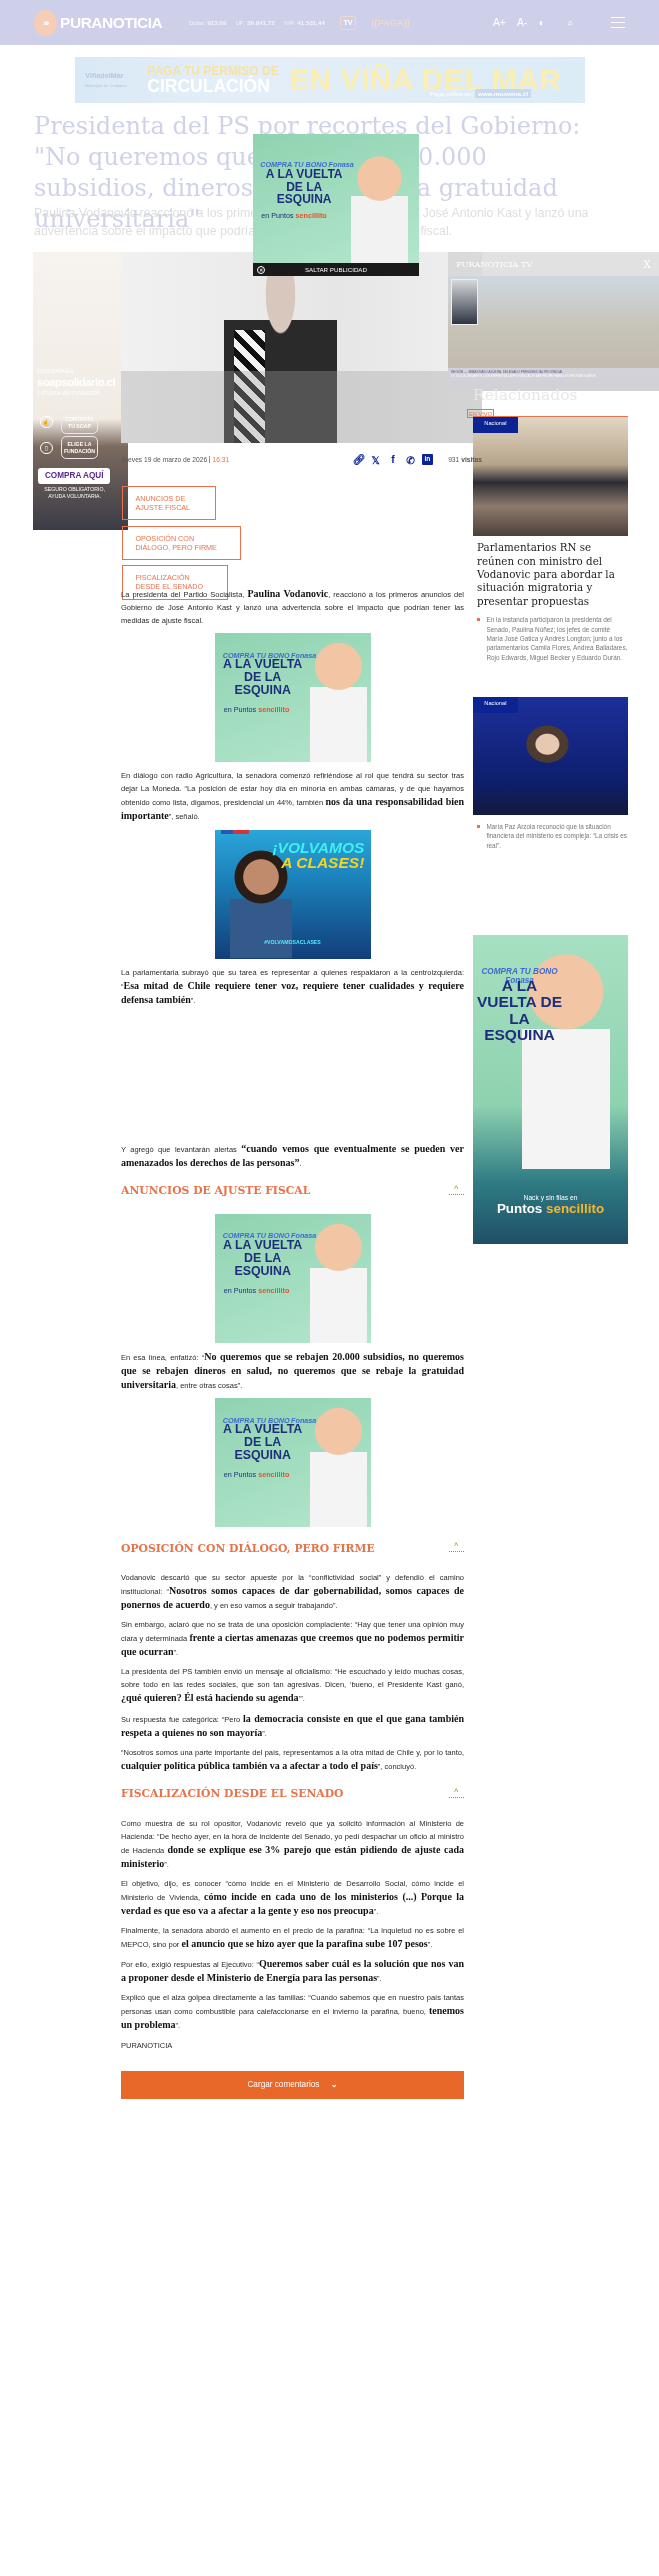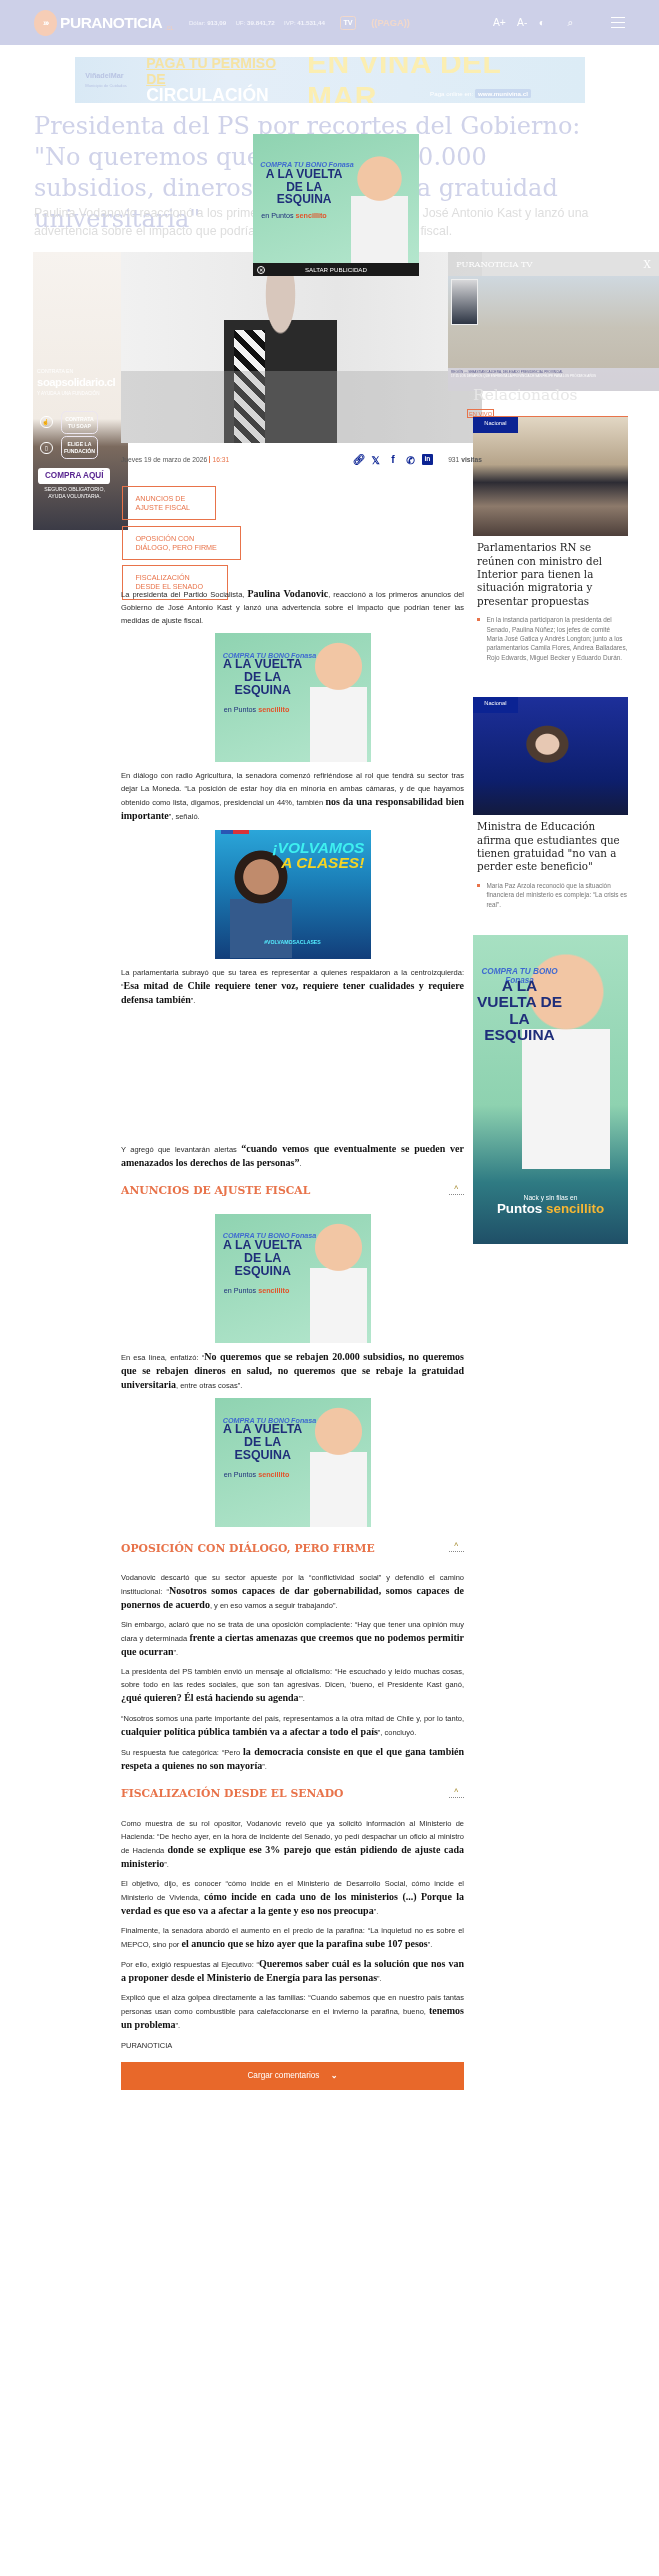--- a/index.html
+++ b/index.html
@@ -17,21 +17,21 @@
   .hdr-btn { margin-left: 15.5px; border: 1px solid #f1d8cb; border-radius: 2.6px; color: #fff; font-weight: bold; font-size: 7.2px; padding: 1.5px 2.1px; }
   .hdr-radio { margin-left: 15.5px; color: #fff; font-size: 6.2px; font-weight: bold; }
   .hdr-radio span { color: #f1d8cb; font-size: 9.3px; }
   .hdr-tools { margin-left: auto; display: flex; gap: 11.3px; align-items: center; color: #fff; font-size: 10.3px; }
   .hdr-menu { width: 14.4px; display:flex; flex-direction:column; gap:3.6px; margin-left: 26px; }
   .hdr-menu i { display:block; height:1px; background:#fff; }
 
   
   .top-ad { position: absolute; left: 75px; top: 57px; width: 510px; height: 46px; background: linear-gradient(90deg,#d9e9f5,#e4eef8 30%,#dcecf6); display:flex; align-items:center; padding: 0 10.3px; overflow:hidden; }
   .top-ad .brand { color:#b9c4e3; font-size:7.2px; font-weight:bold; width:62px; }
-  .top-ad .ad-small { color:#f5e3a3; font-size:14px; font-weight:bold;text-decoration:underline; }
+  .top-ad .ad-small { color:#f5e3a3; font-size:12px; font-weight:bold; }
   .top-ad .ad-big { color:#fff; font-size:17.5px; font-weight:bold; line-height:1; }
   .top-ad .ad-huge { color:#fbeeb2; font-size:30px; font-weight:bold; margin-left:10.3px; letter-spacing:0.5px; }
   .top-ad .ad-url { position:absolute; right:54px; bottom:6.2px; color:#fff; font-size:6.2px; }
   .top-ad .ad-url b { background:#c8d8ef; padding:1px 3.1px; border-radius:1.5px; }
 
   
   .headline { position:absolute; left:34px; top:111px; width:572px; font-family: "DejaVu Serif", serif; font-size: 24px; line-height: 31px; color: #cfd2e9; font-weight: normal; }
   .subtitle { position:absolute; left:34px; top:205px; width:556px; font-family: "Liberation Sans", sans-serif; font-size: 12.4px; line-height: 17.5px; color: #dedede; }
 
   
@@ -127,21 +127,21 @@
   .clases .flag2 { position:absolute; left:18.5px; top:0; width:15.5px; height:4.1px; background:#d8333a; }
   .clases .c-big { position:absolute; right:6.2px; top:10.3px; color:#3ef0f0; font-size:15.5px; font-weight:bold; font-style:italic; text-align:right; line-height:1; }
   .clases .c-big span { color:#f5d524; display:block; }
   .clases .girl { position:absolute; left:15.5px; top:20.6px; width:62px; height:108px; background: radial-gradient(circle at 50% 25%, #c08b6c 0 20%, #2a1d17 21% 30%, transparent 31%), linear-gradient(180deg, transparent 45%, #345a8c 45%); border-radius:26px 26px 0 0; }
   .clases .c-foot { position:absolute; left:0; bottom:9.3px; width:100%; text-align:center; color:#5ef; font-size:5.2px; font-weight:bold; }
 
   .sec-h { display:flex; align-items:center; justify-content:space-between; margin:14.4px 0 16.5px 0; }
   .sec-h h2 { font-family:"DejaVu Serif",serif; font-weight:bold; color:#e8734a; font-size:10.8px; letter-spacing:0; }
   .sec-h .up { color:#a58a2e; font-size:8.2px; border-bottom:0.5px dotted #888; width:15.5px; text-align:center; line-height:6.2px; padding-bottom:1px; }
 
-  .load-btn { display:flex; align-items:center; justify-content:center; gap:11.3px; background:#e8682a; color:#fff; height:28px; font-size:8.2px; margin-top:10px; }
+  .load-btn { display:flex; align-items:center; justify-content:center; gap:11.3px; background:#e8682a; color:#fff; height:28px; font-size:8.2px; margin-top:19px; }
   .load-btn .chev { font-size:8.2px; font-weight:bold; }
 </style>
 </head>
 <body>
 
 <header class="header">
   <div class="logo">
     <div class="logo-circle">›››</div>
     <span class="logo-text">PURANOTICIA</span>
     <span class="logo-cl">.CL</span>
@@ -224,32 +224,31 @@
   </div>
 </div>
 
 <div class="related-title">Relacionados</div>
 <span class="envivo">EN VIVO</span>
 
 <div class="rel-card" style="top:416px">
   <div class="rel-img img1">
     <span class="badge">Nacional</span>
   </div>
-  <h3>Parlamentarios RN se reúnen con ministro del Interior para tienen la situación migratoria y presentar propuestas</h3>
+  <h3>Parlamentarios RN se reúnen con ministro del Vodanovic para abordar la situación migratoria y presentar propuestas</h3>
   <div class="summary">
     <span class="sq"></span>
     <p>En la instancia participaron la presidenta del Senado, Paulina Núñez; los jefes de comité María José Gatica y Andrés Longton; junto a los parlamentarios Camila Flores, Andrea Balladares, Rojo Edwards, Miguel Becker y Eduardo Durán.</p>
   </div>
 </div>
 
 <div class="rel-card" style="top:697px">
   <div class="rel-img img2">
     <span class="badge">Nacional</span>
   </div>
-  <h3>Ministra de Educación afirma que estudiantes que tienen gratuidad "no van a perder este beneficio"</h3>
   <div class="summary">
     <span class="sq"></span>
     <p>María Paz Arzola reconoció que la situación financiera del ministerio es compleja: “La crisis es real”.</p>
   </div>
 </div>
 
 <div class="side-ad">
   <div class="doc"></div>
   <div class="s-top"><span>COMPRA TU BONO</span> <span>Fonasa</span></div>
   <div class="s-big">A LA VUELTA DE LA ESQUINA</div>
@@ -325,22 +324,22 @@
   </div>
 
   <div class="sec-h">
     <h2>OPOSICIÓN CON DIÁLOGO, PERO FIRME</h2>
     <span class="up">^</span>
   </div>
 
   <p>Vodanovic descartó que su sector apueste por la “conflictividad social” y defendió el camino institucional: “<b>Nosotros somos capaces de dar gobernabilidad, somos capaces de ponernos de acuerdo</b>, y en eso vamos a seguir trabajando”.</p>
   <p>Sin embargo, aclaró que no se trata de una oposición complaciente: “Hay que tener una opinión muy clara y determinada <b>frente a ciertas amenazas que creemos que no podemos permitir que ocurran</b>”.</p>
   <p>La presidenta del PS también envió un mensaje al oficialismo: “He escuchado y leído muchas cosas, sobre todo en las redes sociales, que son tan agresivas. Dicen, ‘bueno, el Presidente Kast ganó, <b>¿qué quieren? Él está haciendo su agenda</b>’”.</p>
+  <p>Su respuesta fue categórica: “Pero <b>la democracia consiste en que el que gana también respeta a quienes no son mayoría</b>”.</p>
   <p>“Nosotros somos una parte importante del país, representamos a la otra mitad de Chile y, por lo tanto, <b>cualquier política pública también va a afectar a todo el país</b>”, concluyó.</p>
-  <p>Su respuesta fue categórica: “Pero <b>la democracia consiste en que el que gana también respeta a quienes no son mayoría</b>”.</p>
 
   <div class="sec-h">
     <h2>FISCALIZACIÓN DESDE EL SENADO</h2>
     <span class="up">^</span>
   </div>
 
   <p>Como muestra de su rol opositor, Vodanovic reveló que ya solicitó información al Ministerio de Hacienda: “De hecho ayer, en la hora de incidente del Senado, yo pedí despachar un oficio al ministro de Hacienda <b>donde se explique ese 3% parejo que están pidiendo de ajuste cada ministerio</b>”.</p>
   <p>El objetivo, dijo, es conocer “cómo incide en el Ministerio de Desarrollo Social, cómo incide el Ministerio de Vivienda, <b>cómo incide en cada uno de los ministerios (...) Porque la verdad es que eso va a afectar a la gente y eso nos preocupa</b>”.</p>
   <p>Finalmente, la senadora abordó el aumento en el precio de la parafina: “La inquietud no es sobre el MEPCO, sino por <b>el anuncio que se hizo ayer que la parafina sube 107 pesos</b>”.</p>
   <p>Por ello, exigió respuestas al Ejecutivo: “<b>Queremos saber cuál es la solución que nos van a proponer desde el Ministerio de Energía para las personas</b>”.</p>

